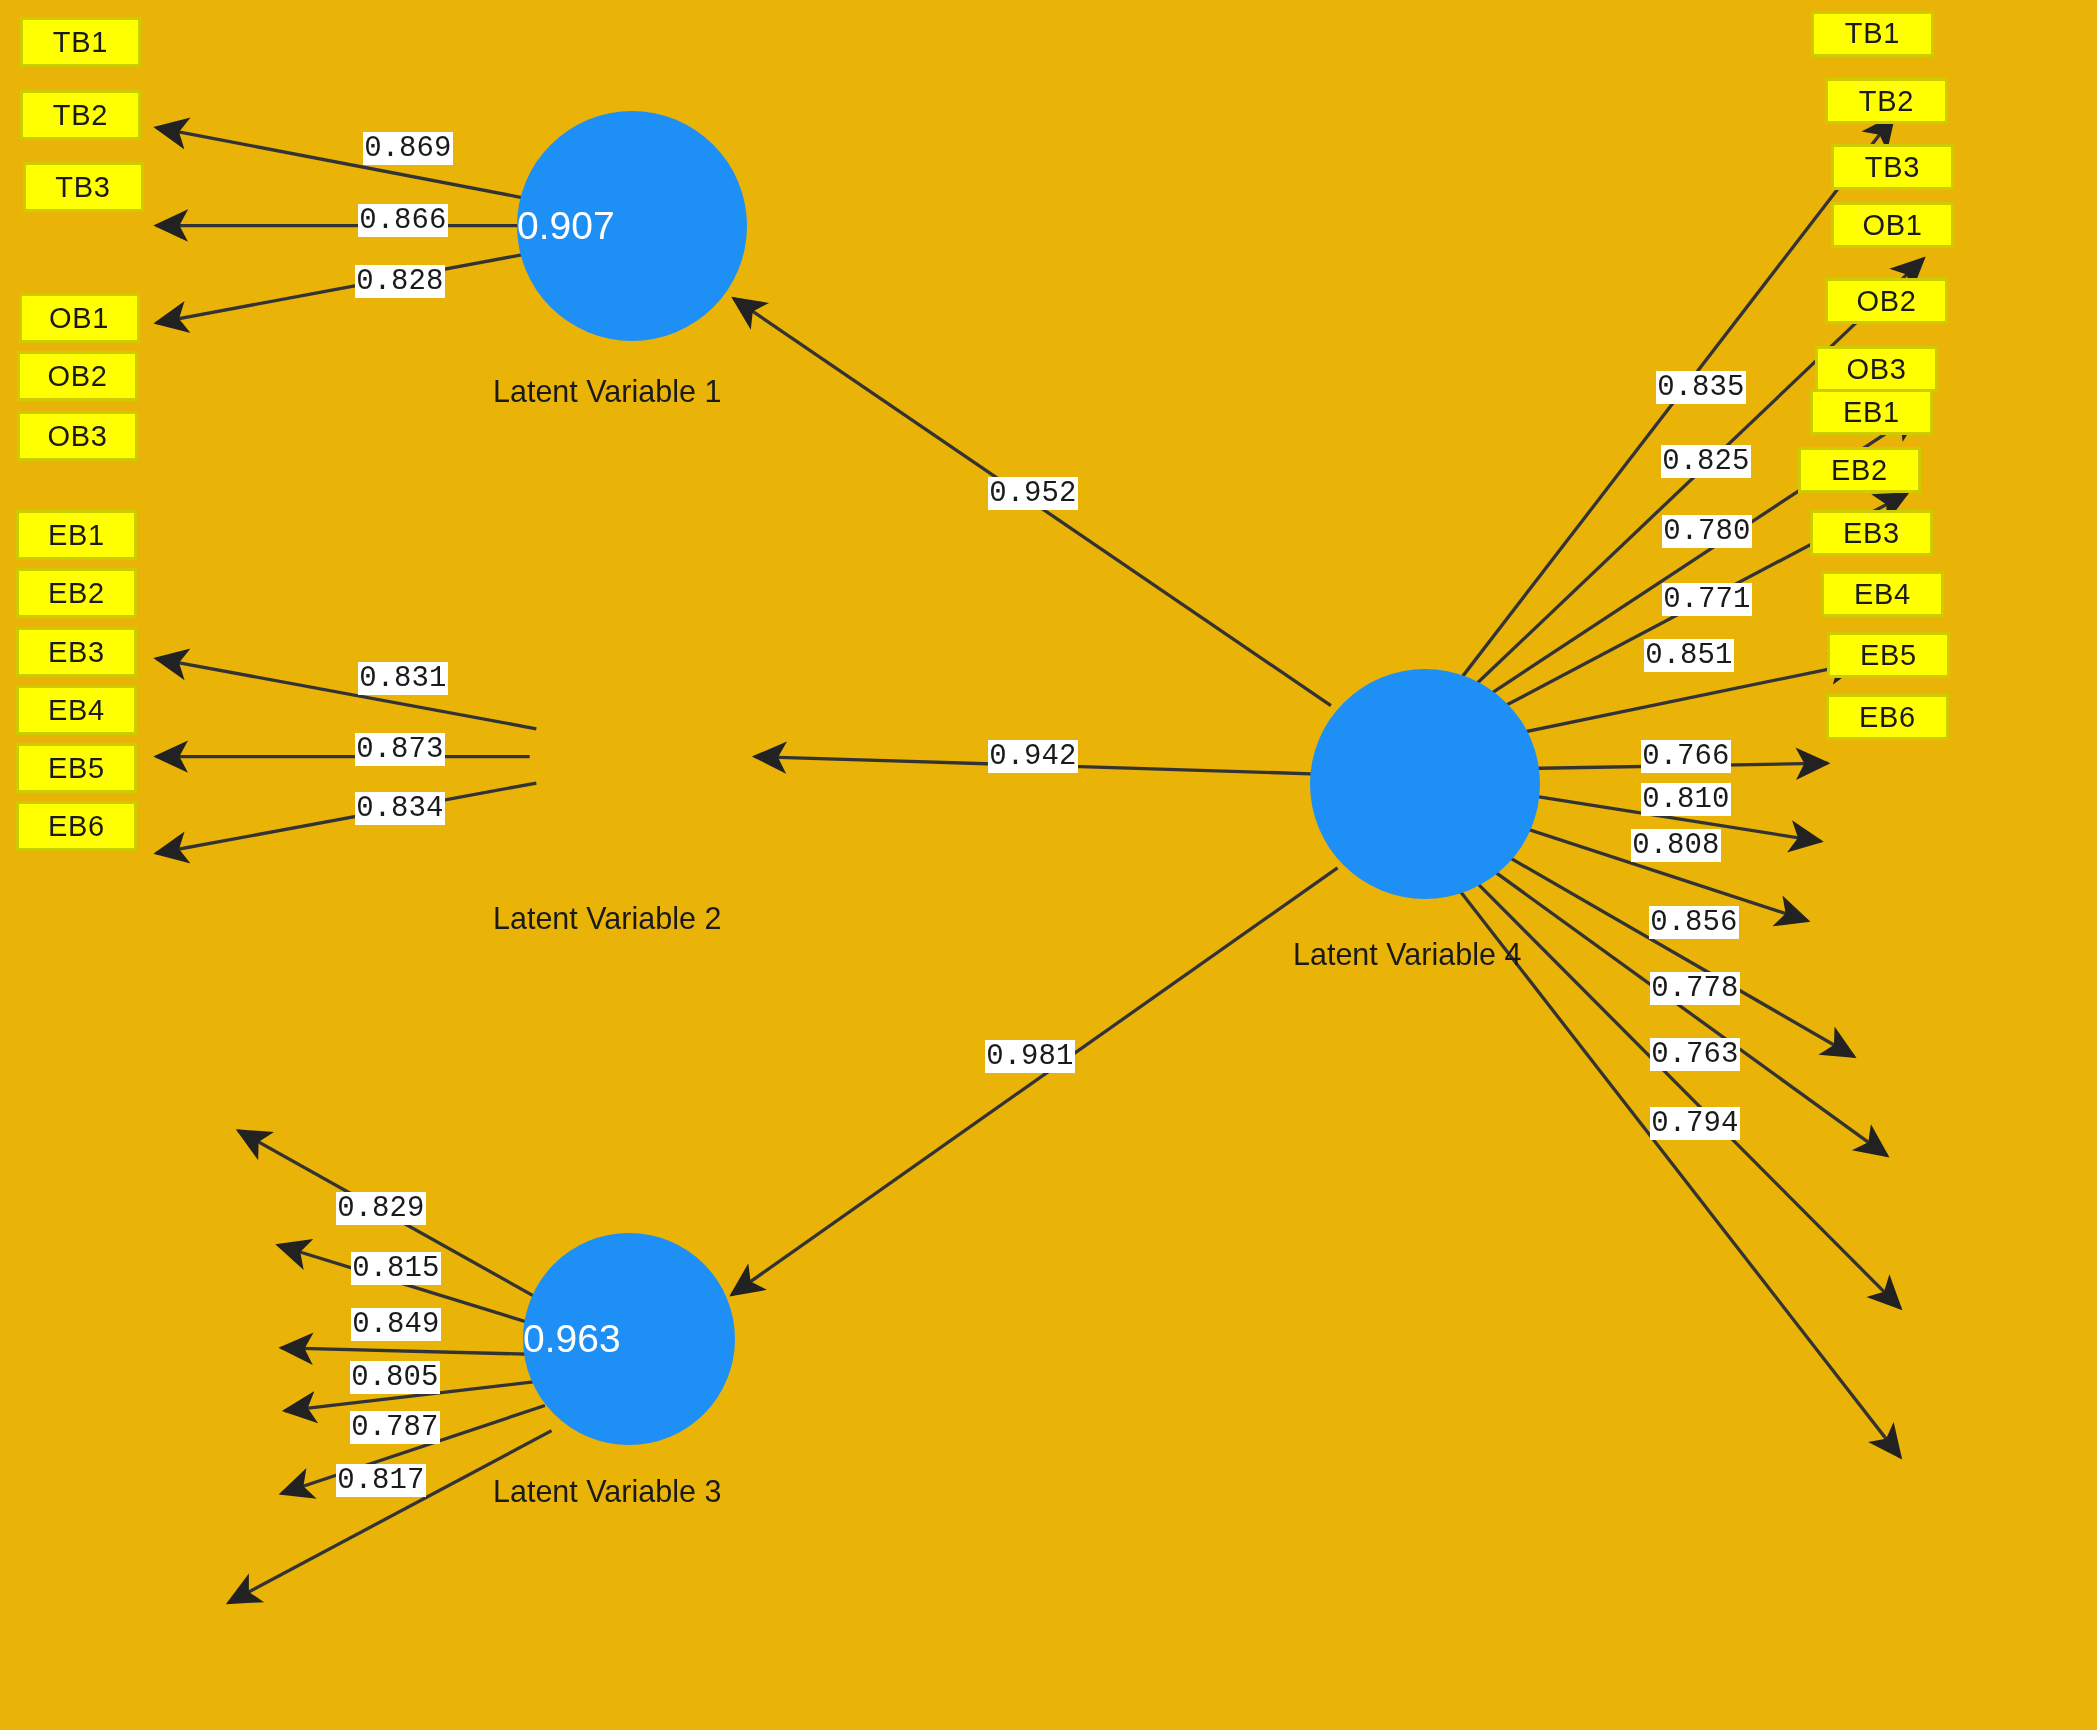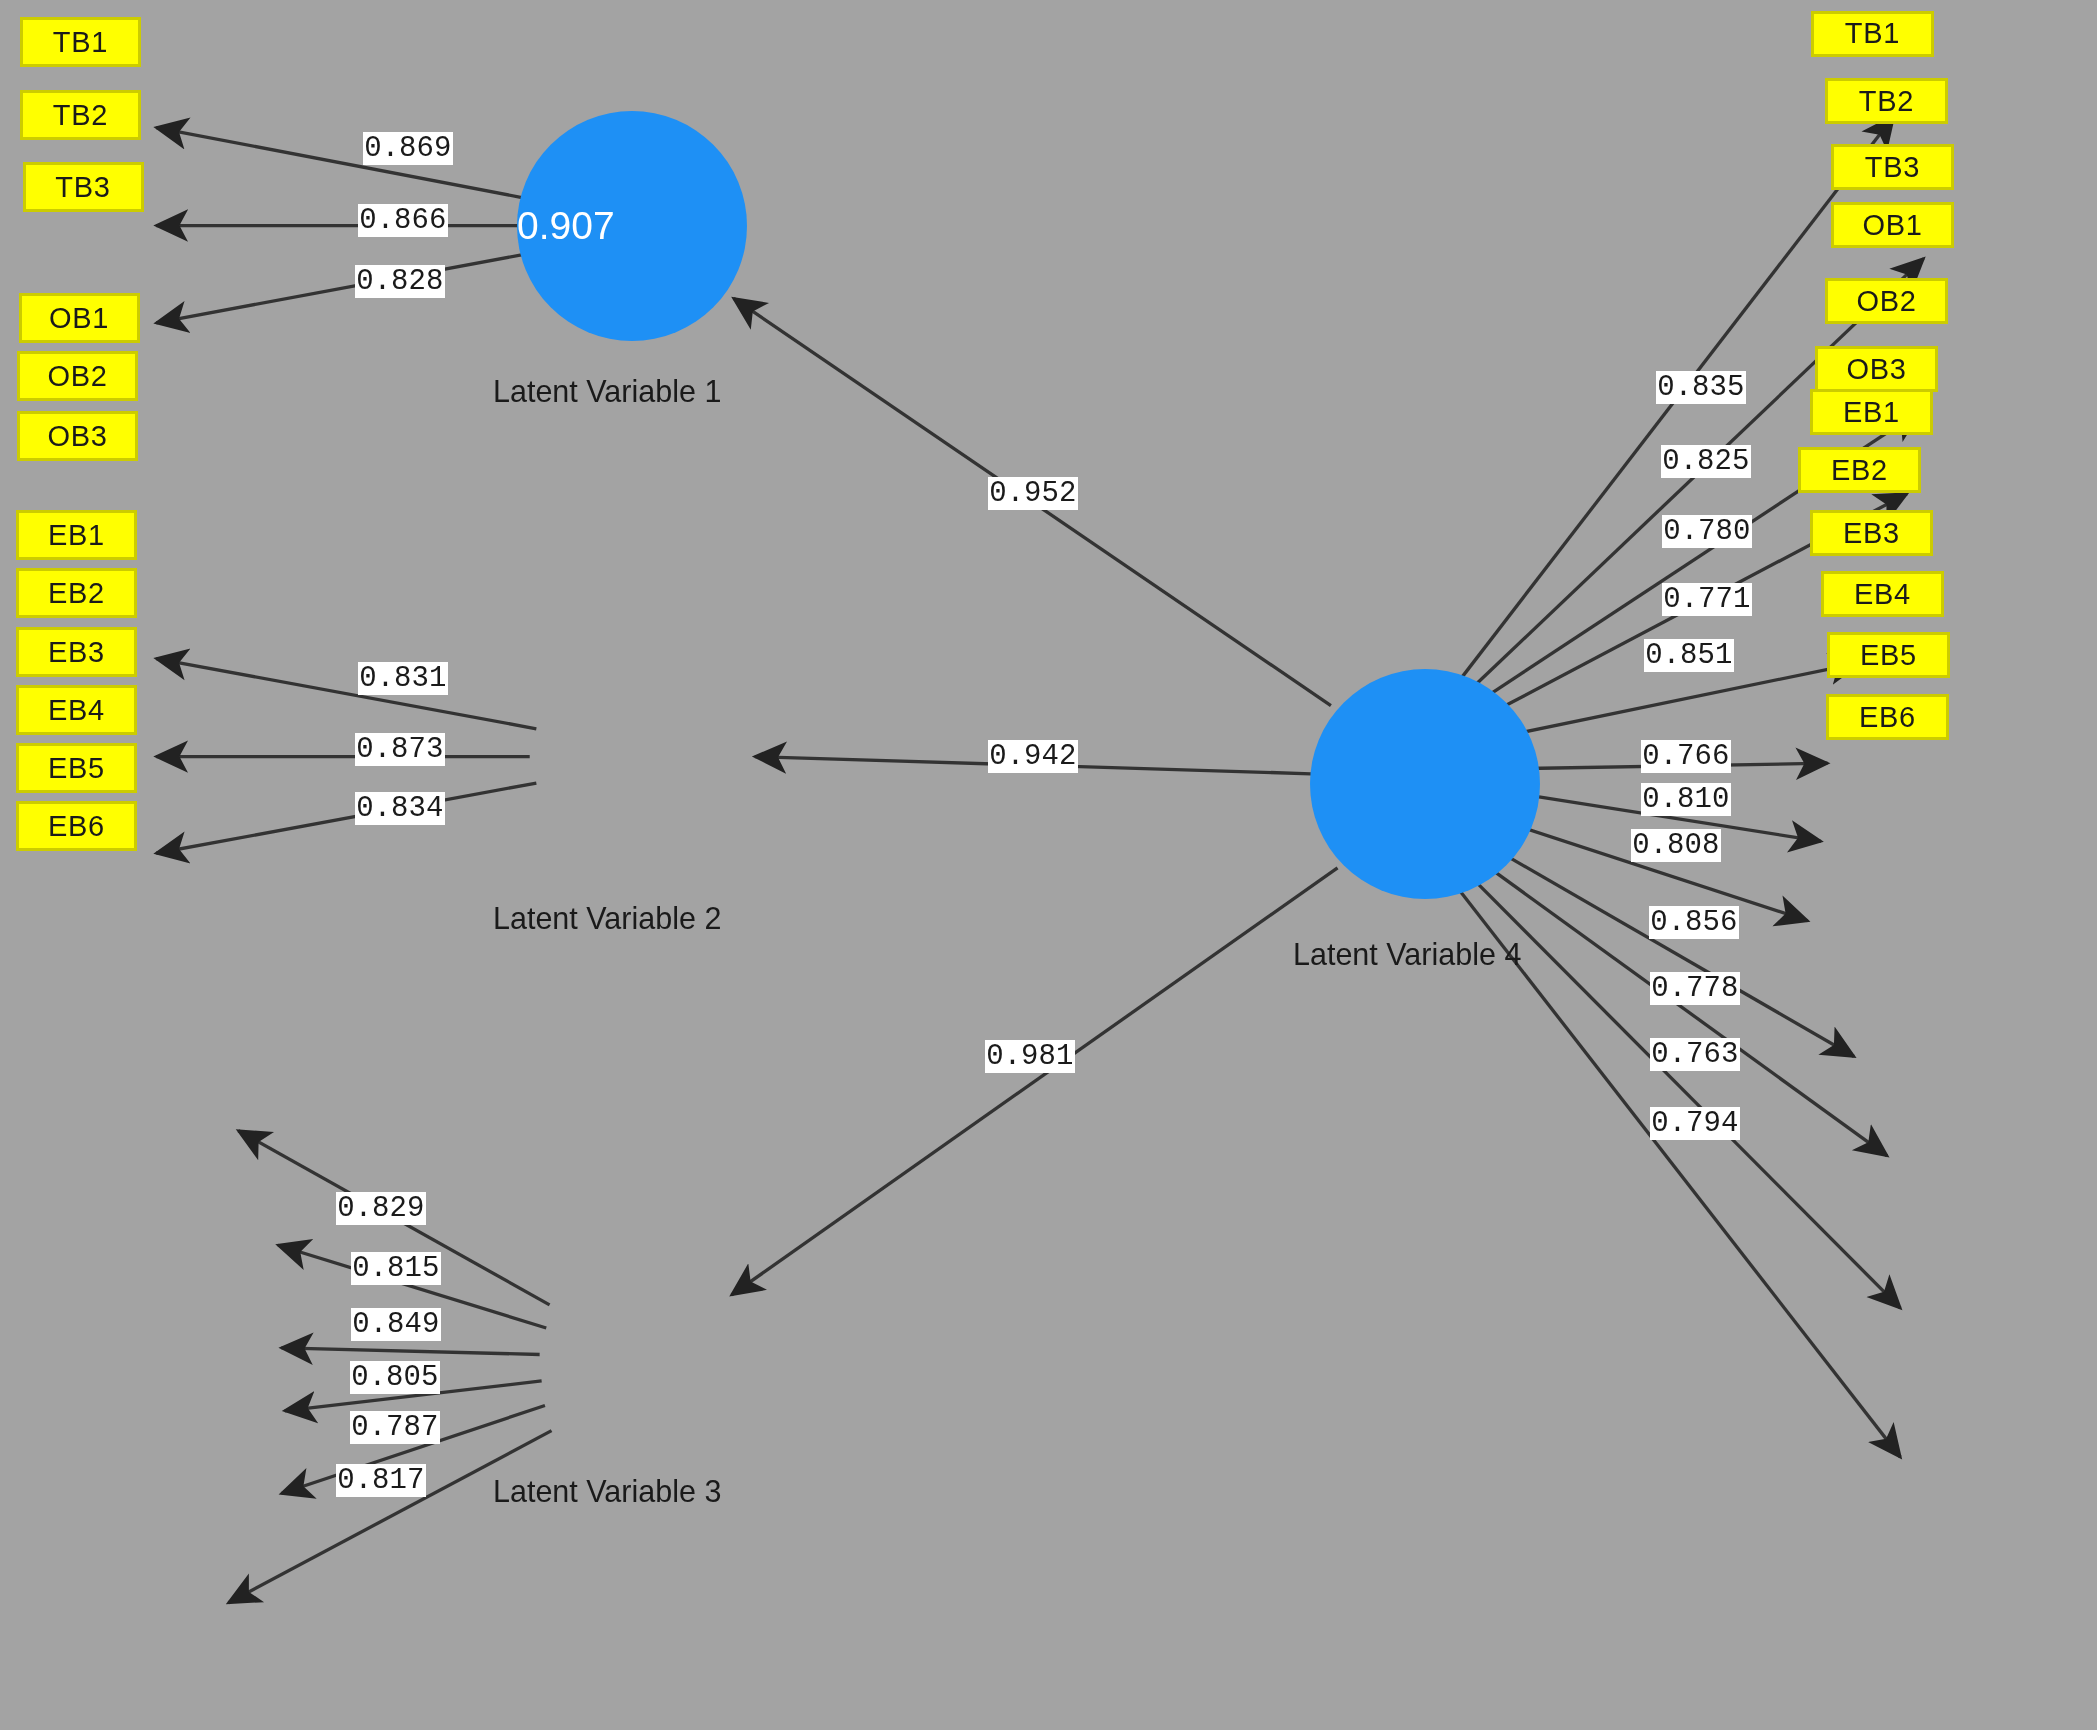--- a/index.html
+++ b/index.html
@@ -2,21 +2,21 @@
 <html style="font-size:10.6px"><head>
 <meta charset="utf-8">
 <title>SEM Path Diagram</title>
 <style>
   html,body{margin:0;padding:0;background:#ffffff;}
   body{font-family:"Liberation Sans","DejaVu Sans",sans-serif;}
   #stage{
     position:relative;
     width:2097px;
     height:1731px;
-    background:#a3a3a3;
+    background:#eab308;
     overflow:hidden;
   }
   svg#wires{
     position:absolute;left:0;top:0;width:2097px;height:1731px;
     pointer-events:none;
   }
   .ind-box{
     position:absolute;
     background:#ffff00;
     border:3.3px solid #cccc00;
@@ -188,20 +188,23 @@
     <span>EB6</span>
   </div>
 
   <div class="lv-circle" style="left:517px;top:111px;width:230px;height:230px;">
     <span>0.907</span>
   </div>
   <div class="lv-label" style="left:493px;top:374px;">Latent Variable 1</div>
 
   <div class="lv-label" style="left:493px;top:901px;">Latent Variable 2</div>
 
+  <div class="lv-circle" style="left:523px;top:1233px;width:212px;height:212px;">
+    <span>0.963</span>
+  </div>
   <div class="lv-label" style="left:493px;top:1474px;">Latent Variable 3</div>
 
   <div class="lv-circle" style="left:1310px;top:669px;width:230px;height:230px;">
     <span></span>
   </div>
   <div class="lv-label" style="left:1293px;top:937px;">Latent Variable 4</div>
 
   <div class="edge-label" style="left:363px;top:132px;">0.869</div>
   <div class="edge-label" style="left:358px;top:204px;">0.866</div>
   <div class="edge-label" style="left:355px;top:265px;">0.828</div>

